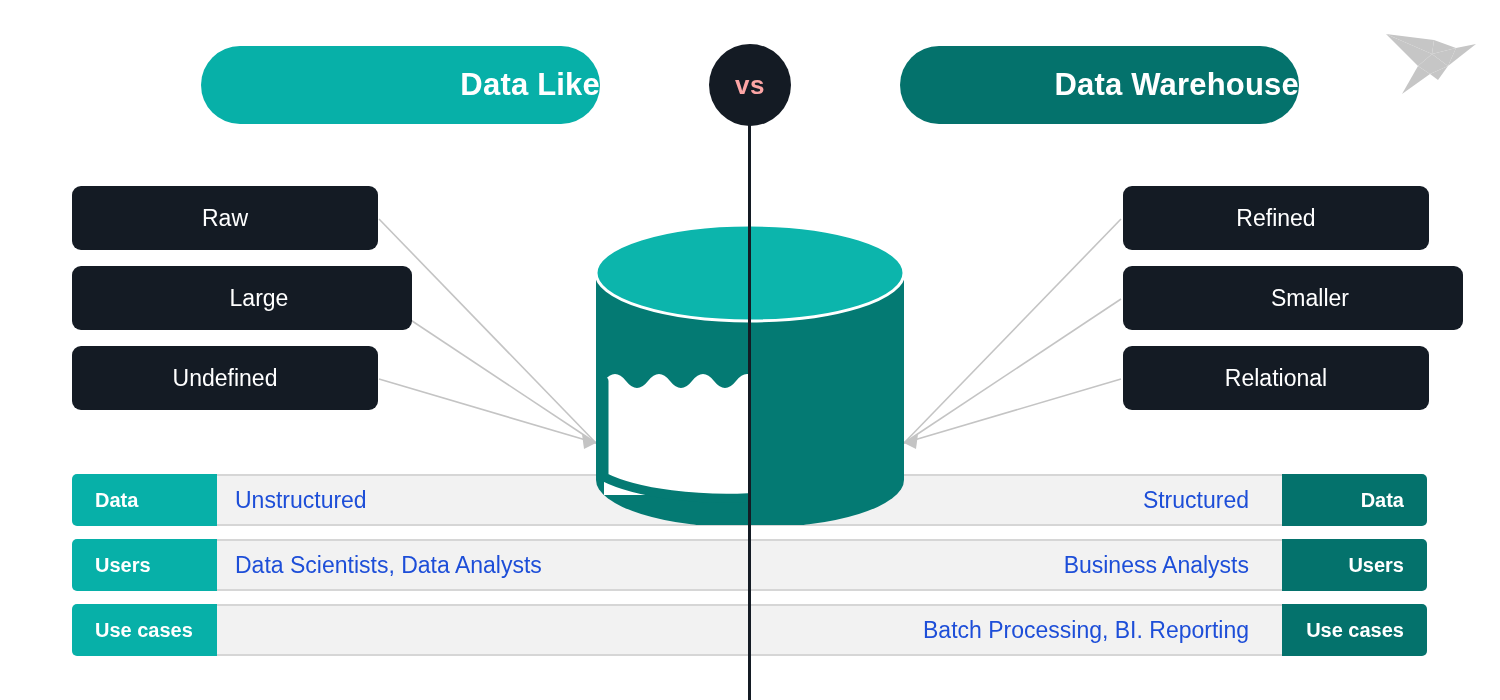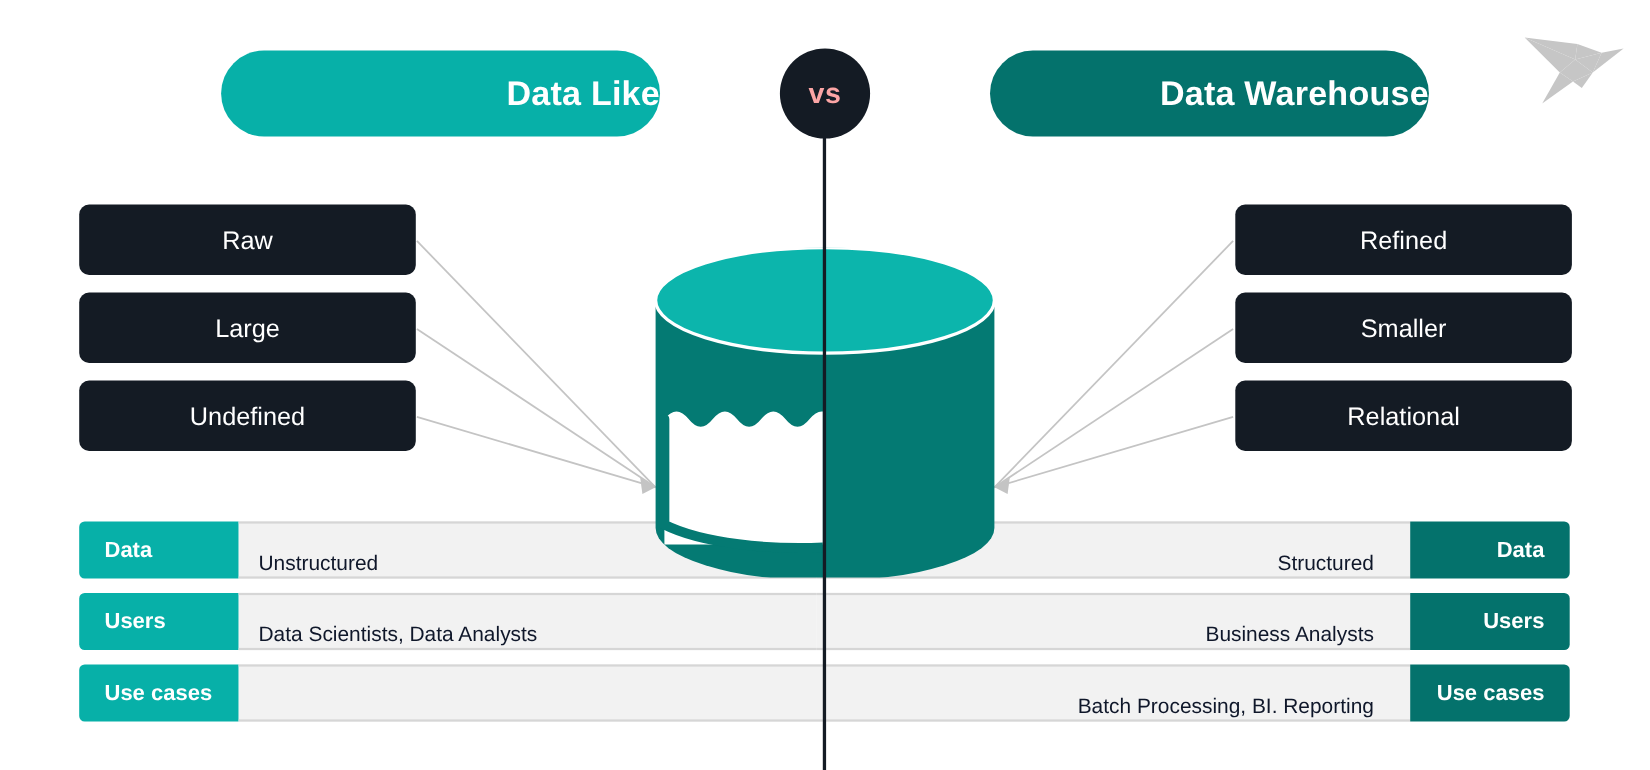--- a/index.html
+++ b/index.html
@@ -90,21 +90,21 @@
     align-items: center;
     justify-content: center;
     color: #ffffff;
     font-size: 23px;
     z-index: 3;
     text-align: right;
   }
   .left-col  { left: 72px; }
   .right-col { left: 1123px; }
   .row-1 { top: 186px; }
-  .row-2 { top: 266px; }
+  .row-2 { top: 266px; padding-left: 34px; }
   .row-3 { top: 346px; }
 
   
   #connectors {
     position: absolute;
     left: 0; top: 0;
     width: 1500px; height: 700px;
     z-index: 1;
   }
 
@@ -150,23 +150,23 @@
     padding-right: 23px;
     box-sizing: border-box;
     justify-content: flex-end;
   }
   .cell-value {
     flex: 1 1 0;
     background: #f2f2f2;
     border-top: 2px solid #d6d6d6;
     border-bottom: 2px solid #d6d6d6;
     display: flex;
-    align-items: flex-end;
-    font-size: 19px;
-    color: #0f172a;
+    align-items: center;
+    font-size: 23px;
+    color: #1d4ed8;
     box-sizing: border-box;
     min-width: 0;
     overflow: hidden;
     white-space: nowrap;
   }
   .cell-value.left  { padding-left: 18px; justify-content: flex-start; }
   .cell-value.right { padding-right: 33px; justify-content: flex-end; }
 </style>
 </head>
 <body>

